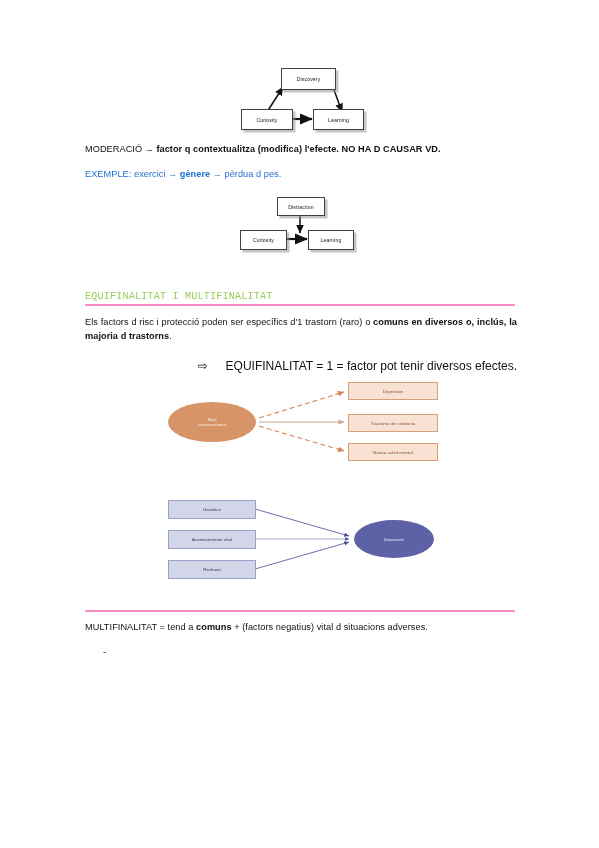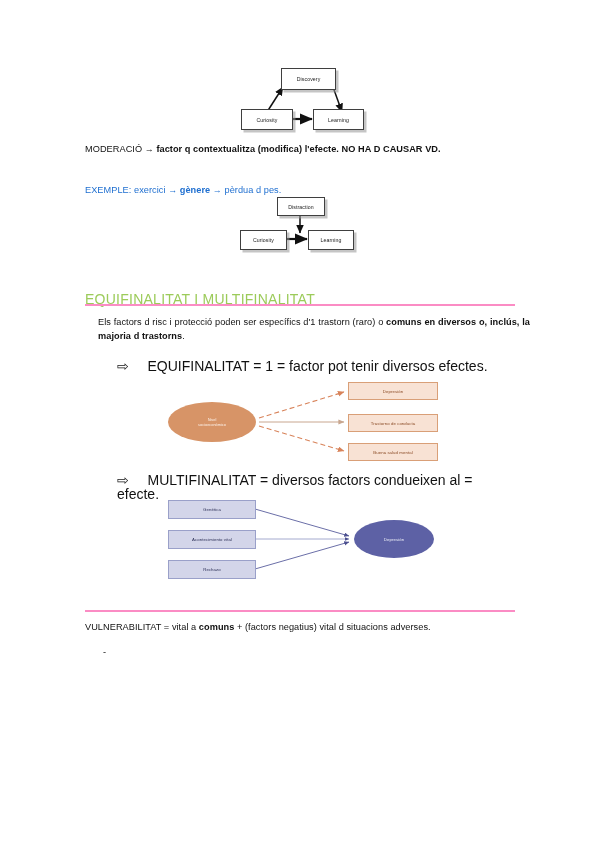--- a/index.html
+++ b/index.html
@@ -2,23 +2,23 @@
 <html><head>
 <meta charset="utf-8">
 <style>
   html,body{margin:0;padding:0;background:#ffffff;}
   body{width:599px;height:848px;position:relative;font-family:"Liberation Sans",sans-serif;color:#000;}
   .page{position:absolute;left:0;top:0;width:550px;height:848px;background:#fff;overflow:hidden;}
 
   
   .para{position:absolute;font-size:9.2px;line-height:13.5px;letter-spacing:.05px;color:#111;}
   .b{font-weight:bold;}
-  .blue{color:#1f6fd0;margin-top:16px;}
+  .blue{color:#1f6fd0;}
   .green{color:#9ccb5a;}
-  .heading{position:absolute;font-size:14px;letter-spacing:.25px;color:#9ccb5a;}
+  .heading{position:absolute;font-size:10px;letter-spacing:.25px;color:#9ccb5a;font-family:Liberation Mono, monospace;}
   .rule{position:absolute;height:2px;background:#fb8cc4;}
 
   
   .dgm{position:absolute;}
   .gbox{position:absolute;background:#ffffff;border:1px solid #3f3f3f;
         box-shadow:2.5px 2.5px 0 rgba(150,150,150,.55);
         display:flex;align-items:center;justify-content:center;
         font-size:5.2px;color:#1a1a1a;letter-spacing:.1px;}
   svg{position:absolute;left:0;top:0;overflow:visible;}
 
@@ -31,21 +31,21 @@
         font-size:4.3px;color:#8a4a24;letter-spacing:.08px;}
 
   
   .pbox{position:absolute;background:#d3d5e9;border:1px solid #9aa0c9;
         display:flex;align-items:center;justify-content:center;
         font-size:4.3px;color:#2b2f56;letter-spacing:.08px;}
   .pell{position:absolute;border-radius:50%;background:#5d61a5;
         display:flex;align-items:center;justify-content:center;
         font-size:4.3px;color:#eceef7;letter-spacing:.08px;}
 
-  .bullet{position:absolute;font-size:14px;line-height:13.5px;color:#111;}
+  .bullet{position:absolute;font-size:12px;line-height:13.5px;color:#111;text-align:right;}
   .arrowglyph{font-size:9px;}
 </style>
 </head>
 <body>
 
 <div class="page">
 
   <div class="dgm" style="left:245px;top:68px;width:115px;height:65px;">
     <svg width="115" height="65">
       <defs>
@@ -88,21 +88,21 @@
       <path d="M32,42 L55,42" stroke="#111" stroke-width="2.2" fill="none" marker-end="url(#ah2)"></path>
     </svg>
     <div class="gbox" style="left:25px;top:0px;width:46px;height:17px;">Distraction</div>
     <div class="gbox" style="left:-12px;top:33px;width:45px;height:18px;">Curiosity</div>
     <div class="gbox" style="left:56px;top:33px;width:44px;height:18px;">Learning</div>
   </div>
 
   <div class="heading" style="left:85px;top:291px;">EQUIFINALITAT I MULTIFINALITAT</div>
   <div class="rule" style="left:85px;top:304px;width:430px;"></div>
 
-  <div class="para" style="left:85px;top:316px;width:432px;text-align:justify;margin-left:13px;">
+  <div class="para" style="left:85px;top:316px;width:432px;text-align:justify;">
     <span>Els factors d risc i protecció poden ser específics d'1 trastorn (raro) o </span><span class="b">comuns en diversos o, inclús, la majoria d trastorns</span><span>.</span>
   </div>
 
   <div class="bullet" style="left:117px;top:360px;width:400px;">
     <span>⇨</span>
     <span style="display:inline-block;width:11px;"></span>
     <span>EQUIFINALITAT = 1 = factor pot tenir diversos efectes.</span>
   </div>
 
   <div class="dgm" style="left:168px;top:382px;width:270px;height:80px;">
@@ -121,25 +121,20 @@
     </svg>
     <div class="oell" style="left:0px;top:20px;width:88px;height:40px;">
       <span>Nivel</span>
       <span>socioeconómico</span>
     </div>
     <div class="obox" style="left:180px;top:0px;width:88px;height:16px;">Depresión</div>
     <div class="obox" style="left:180px;top:32px;width:88px;height:16px;">Trastorno de conducta</div>
     <div class="obox" style="left:180px;top:61px;width:88px;height:16px;">Buena salud mental</div>
   </div>
 
-  <div class="bullet" style="left:117px;top:474px;width:400px;">
-    <span>⇨</span>
-    <span style="display:inline-block;width:11px;"></span>
-    <span>MULTIFINALITAT = diversos factors condueixen al = efecte.</span>
-  </div>
 
   <div class="dgm" style="left:168px;top:500px;width:270px;height:78px;">
     <svg width="270" height="78">
       <defs>
         <marker id="ah4" markerWidth="6" markerHeight="6" refX="4.8" refY="2.2" orient="auto">
           <path d="M0,0 L5,2.2 L0,4.4 z" fill="#4b4f8f"></path>
         </marker>
       </defs>
       <path d="M87,9 L181,36" stroke="#6b6fa8" stroke-width="1" fill="none" marker-end="url(#ah4)"></path>
       <path d="M87,39 L181,39" stroke="#9aa0c9" stroke-width=".9" fill="none" marker-end="url(#ah4)"></path>
@@ -147,20 +142,20 @@
     </svg>
     <div class="pbox" style="left:0px;top:0px;width:86px;height:17px;">Genética</div>
     <div class="pbox" style="left:0px;top:30px;width:86px;height:17px;">Acontecimiento vital</div>
     <div class="pbox" style="left:0px;top:60px;width:86px;height:17px;">Rechazo</div>
     <div class="pell" style="left:186px;top:20px;width:80px;height:38px;">Depresión</div>
   </div>
 
   <div class="rule" style="left:85px;top:610px;width:430px;"></div>
 
   <div class="para" style="left:85px;top:621px;width:432px;">
-    <span>VULNERABILITAT = vital a </span><span class="b">comuns</span><span> + (factors negatius) vital d situacions adverses.</span>
+    <span>MULTIFINALITAT = tend a </span><span class="b">comuns</span><span> + (factors negatius) vital d situacions adverses.</span>
   </div>
 
   <div class="para" style="left:103px;top:646px;width:10px;">-</div>
 
 
 
 </div>
 
 </body></html>

